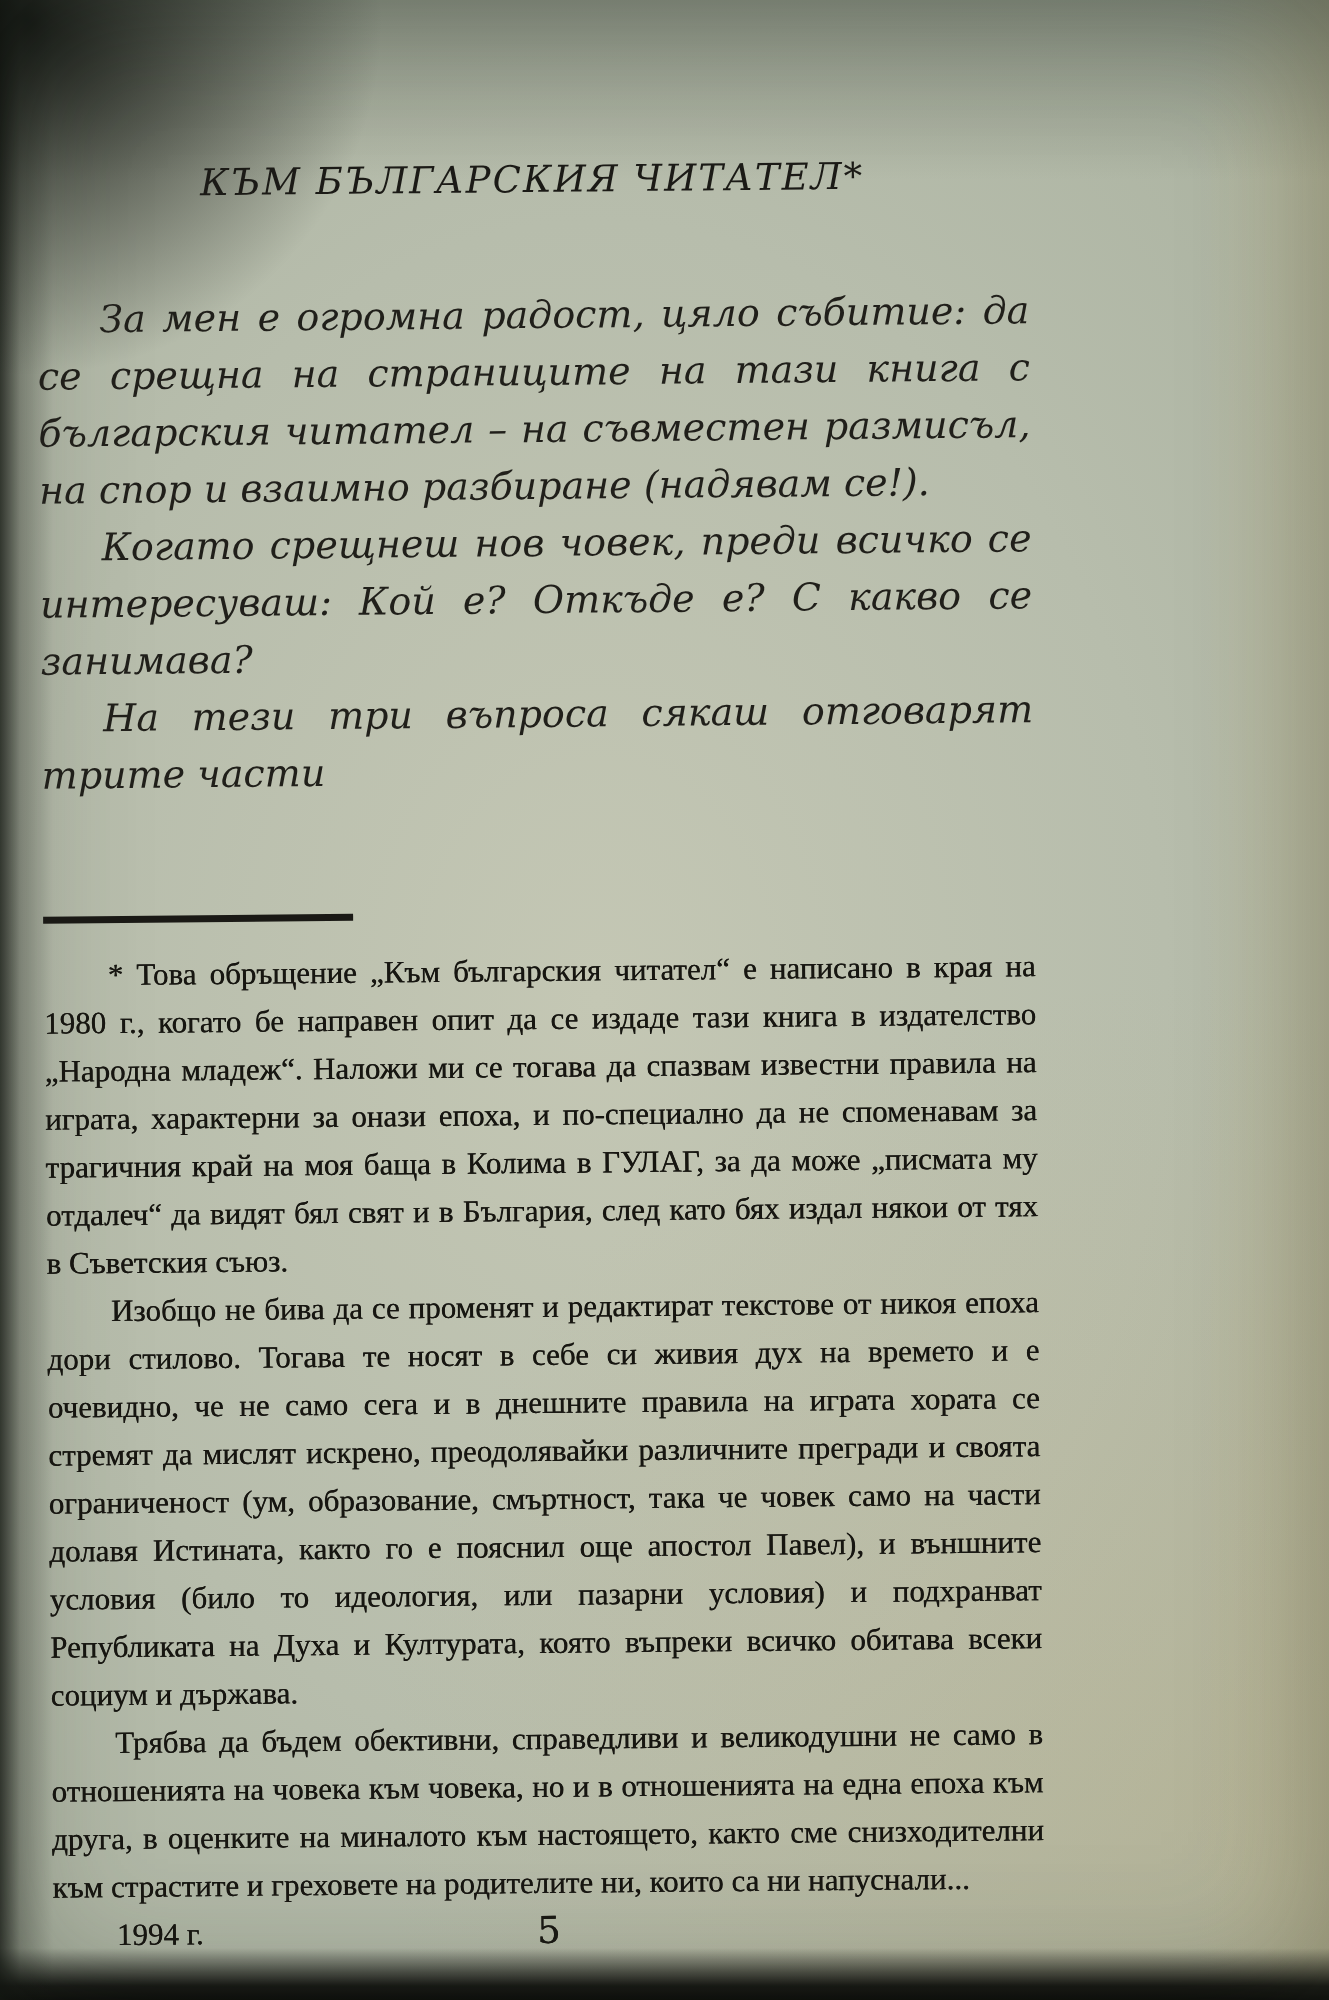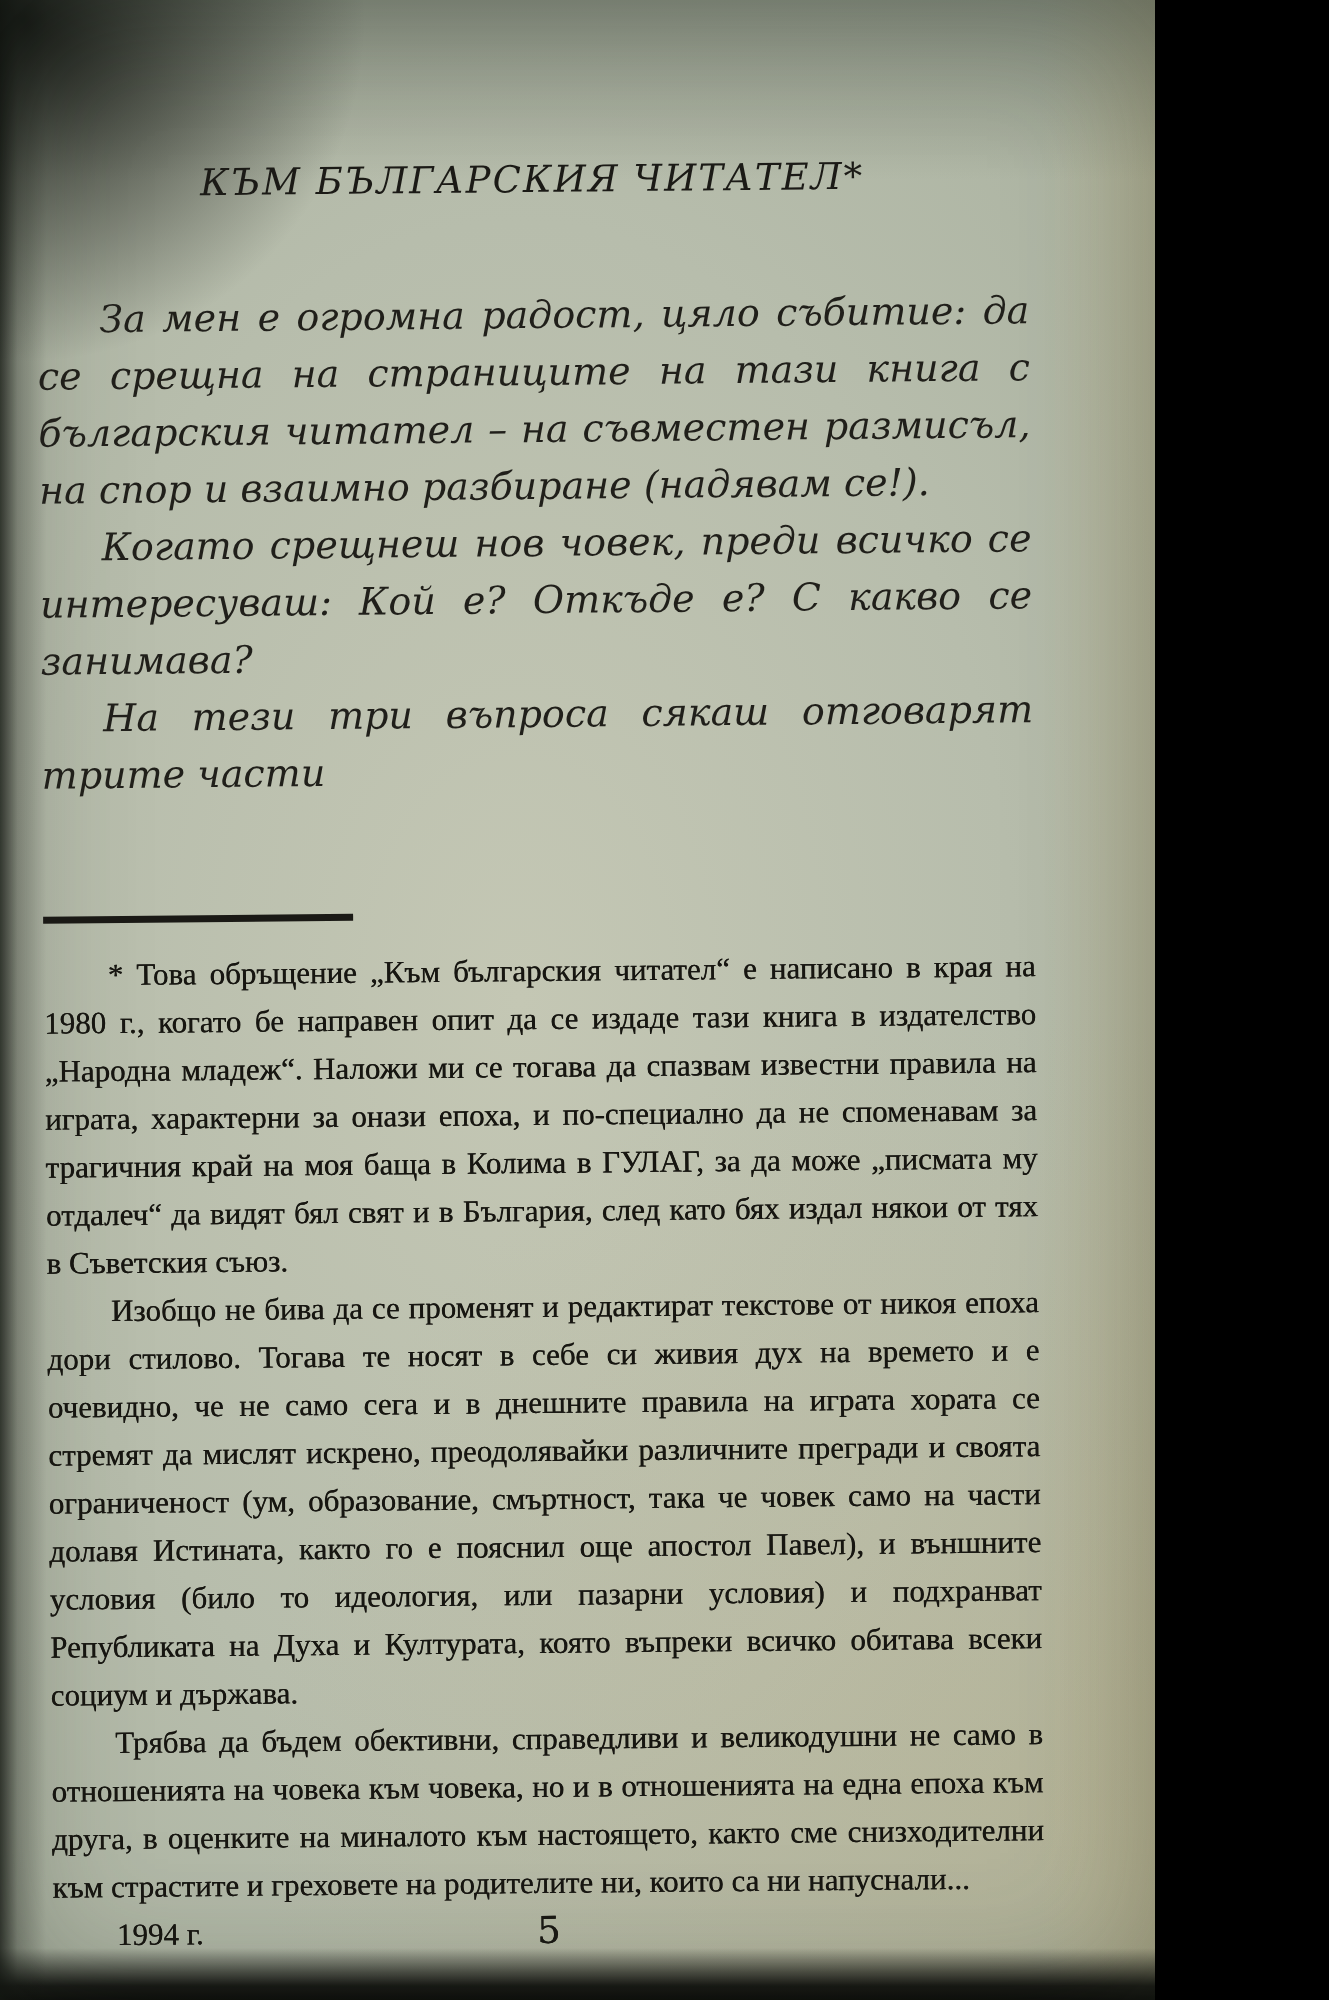--- a/index.html
+++ b/index.html
@@ -7,21 +7,21 @@
     padding: 0;
     width: 1329px;
     height: 2000px;
     background: #000;
     overflow: hidden;
     font-family: "DejaVu Serif", serif;
   }
   .scan {
     position: absolute;
     inset: 0;
-    width: 1155px;
+    width: 1329px;
     height: 2000px;
     background:
       radial-gradient(circle at 2% 1%, rgba(8,10,7,0.9) 0%, rgba(8,10,7,0) 15%),
       linear-gradient(90deg, rgba(12,14,10,0.75) 0%, rgba(12,14,10,0.25) 1.5%, rgba(12,14,10,0) 4%),
       linear-gradient(0deg, rgba(4,4,2,0.97) 0%, rgba(4,4,2,0.9) 0.7%, rgba(4,4,2,0) 2.6%),
       linear-gradient(180deg, rgba(62,70,60,0.35) 0%, rgba(62,70,60,0) 9%),
       linear-gradient(270deg, rgba(200,185,135,0.35) 0%, rgba(200,185,135,0) 10%),
       radial-gradient(circle at 90% 90%, rgba(195,175,125,0.28) 0%, rgba(195,175,125,0) 38%),
       radial-gradient(ellipse at 45% 50%, #c4c7b4 0%, #b7bdac 55%, #a9b19f 100%);
     box-shadow: inset 0 0 140px rgba(38,44,36,0.38);

